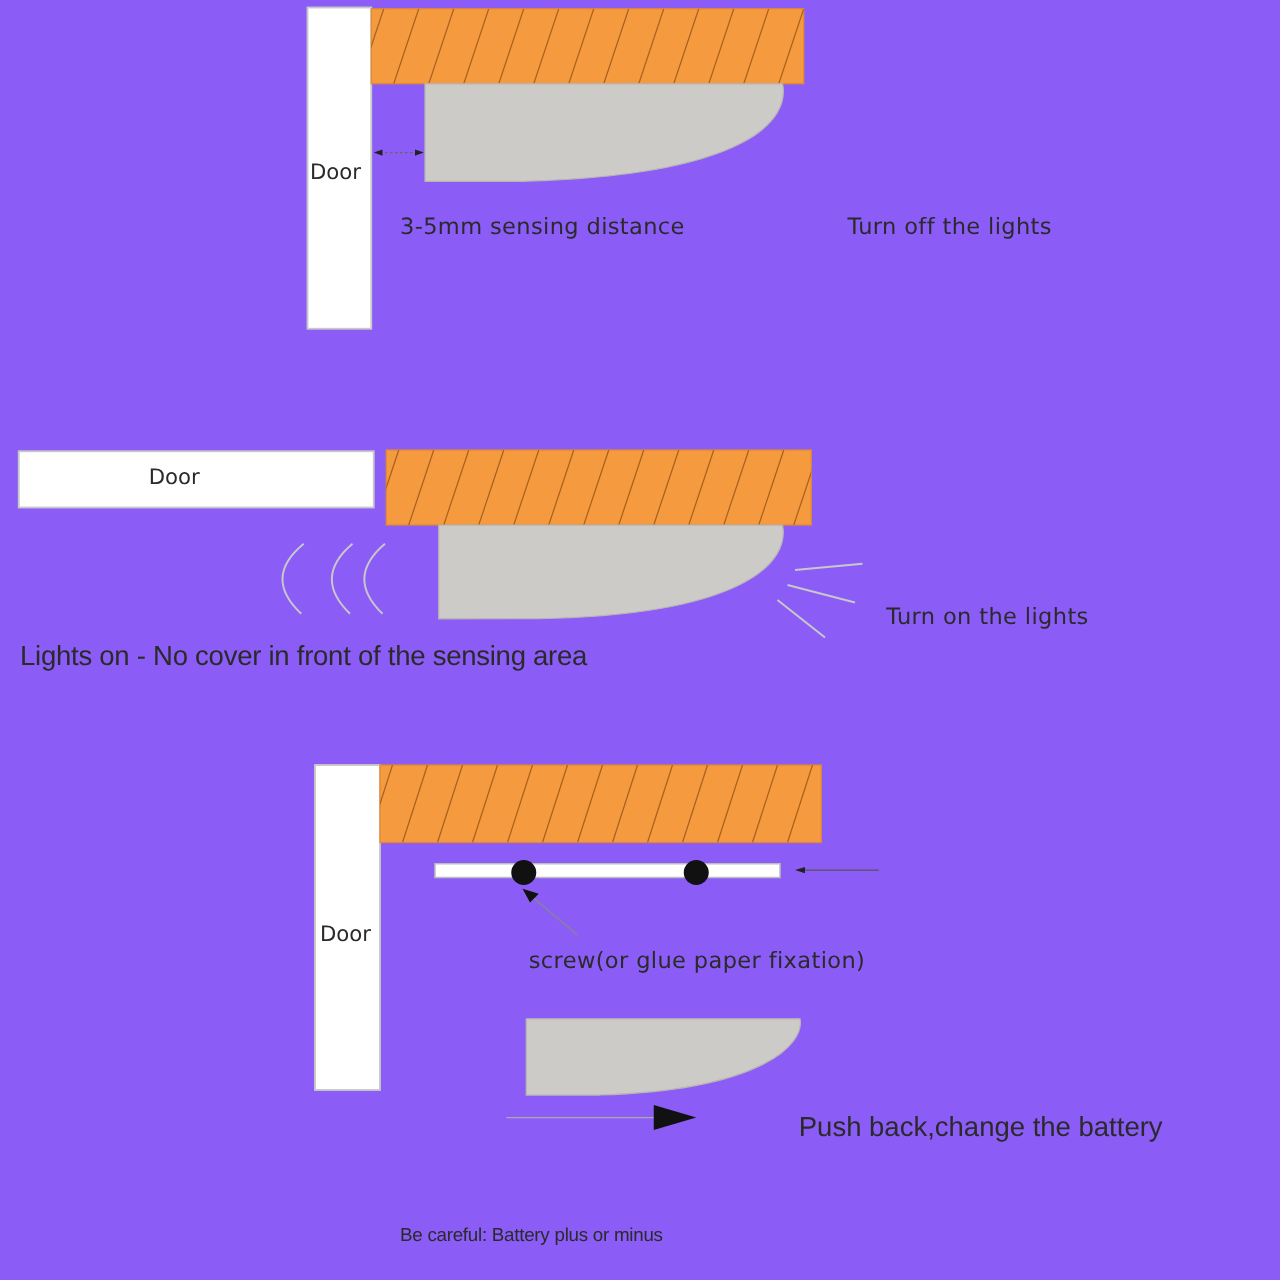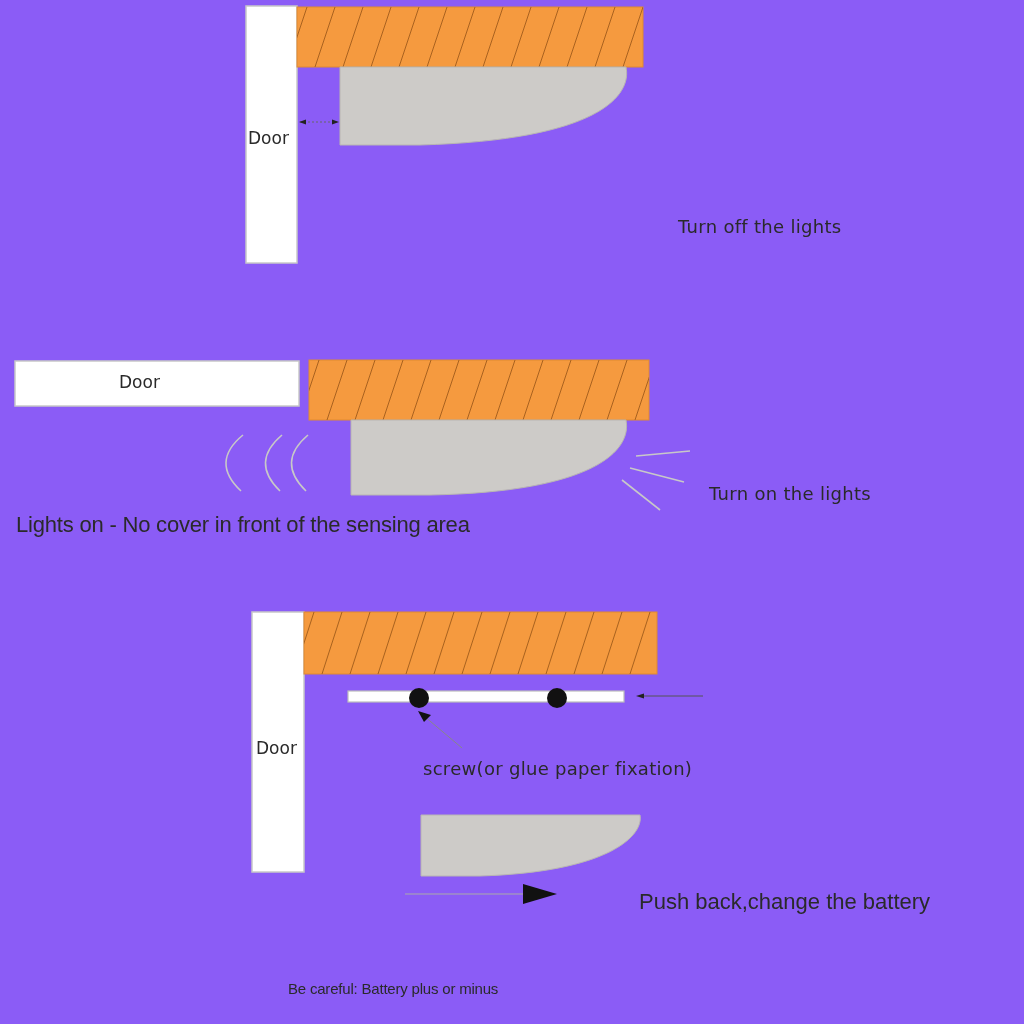--- a/index.html
+++ b/index.html
@@ -123,23 +123,24 @@
       </g>
       <path d="M421,815 L640,815 C644,835 610,872 480,876 L421,876 Z" fill="#cdcbc8" stroke="#b9b6b2" stroke-width="1"></path>
       <g>
         <line x1="405" y1="894" x2="525" y2="894" stroke="#aaa" stroke-width="1"></line>
         <path d="M523,884 L557,894 L523,904 Z" fill="#111"></path>
       </g>
     </g>
   </svg>
 
   <span class="lbl door-lbl" style="left:248px;top:128px;">Door</span>
-  <span class="lbl main-lbl" style="left:678px;top:171px;margin-top:45px;">Turn off the lights</span>
+  <span class="lbl main-lbl" style="left:320px;top:171px;">3-5mm sensing distance</span>
+  <span class="lbl main-lbl" style="left:678px;top:171px;">Turn off the lights</span>
 
   <span class="lbl door-lbl" style="left:119px;top:372px;">Door</span>
   <span class="lbl main-lbl" style="left:709px;top:483px;">Turn on the lights</span>
   <span class="lbl cond-lbl" style="left:16px;top:512px;">Lights on - No cover in front of the sensing area</span>
 
   <span class="lbl door-lbl" style="left:256px;top:738px;">Door</span>
   <span class="lbl main-lbl" style="left:423px;top:758px;">screw(or glue paper fixation)</span>
   <span class="lbl big-lbl" style="left:639px;top:889px;">Push back,change the battery</span>
-  <span class="lbl small-lbl" style="left:288px;top:980px;text-align:right;">Be careful: Battery plus or minus</span>
+  <span class="lbl small-lbl" style="left:320px;top:980px;text-align:right;">Be careful: Battery plus or minus</span>
 </div>
 
 </body></html>

